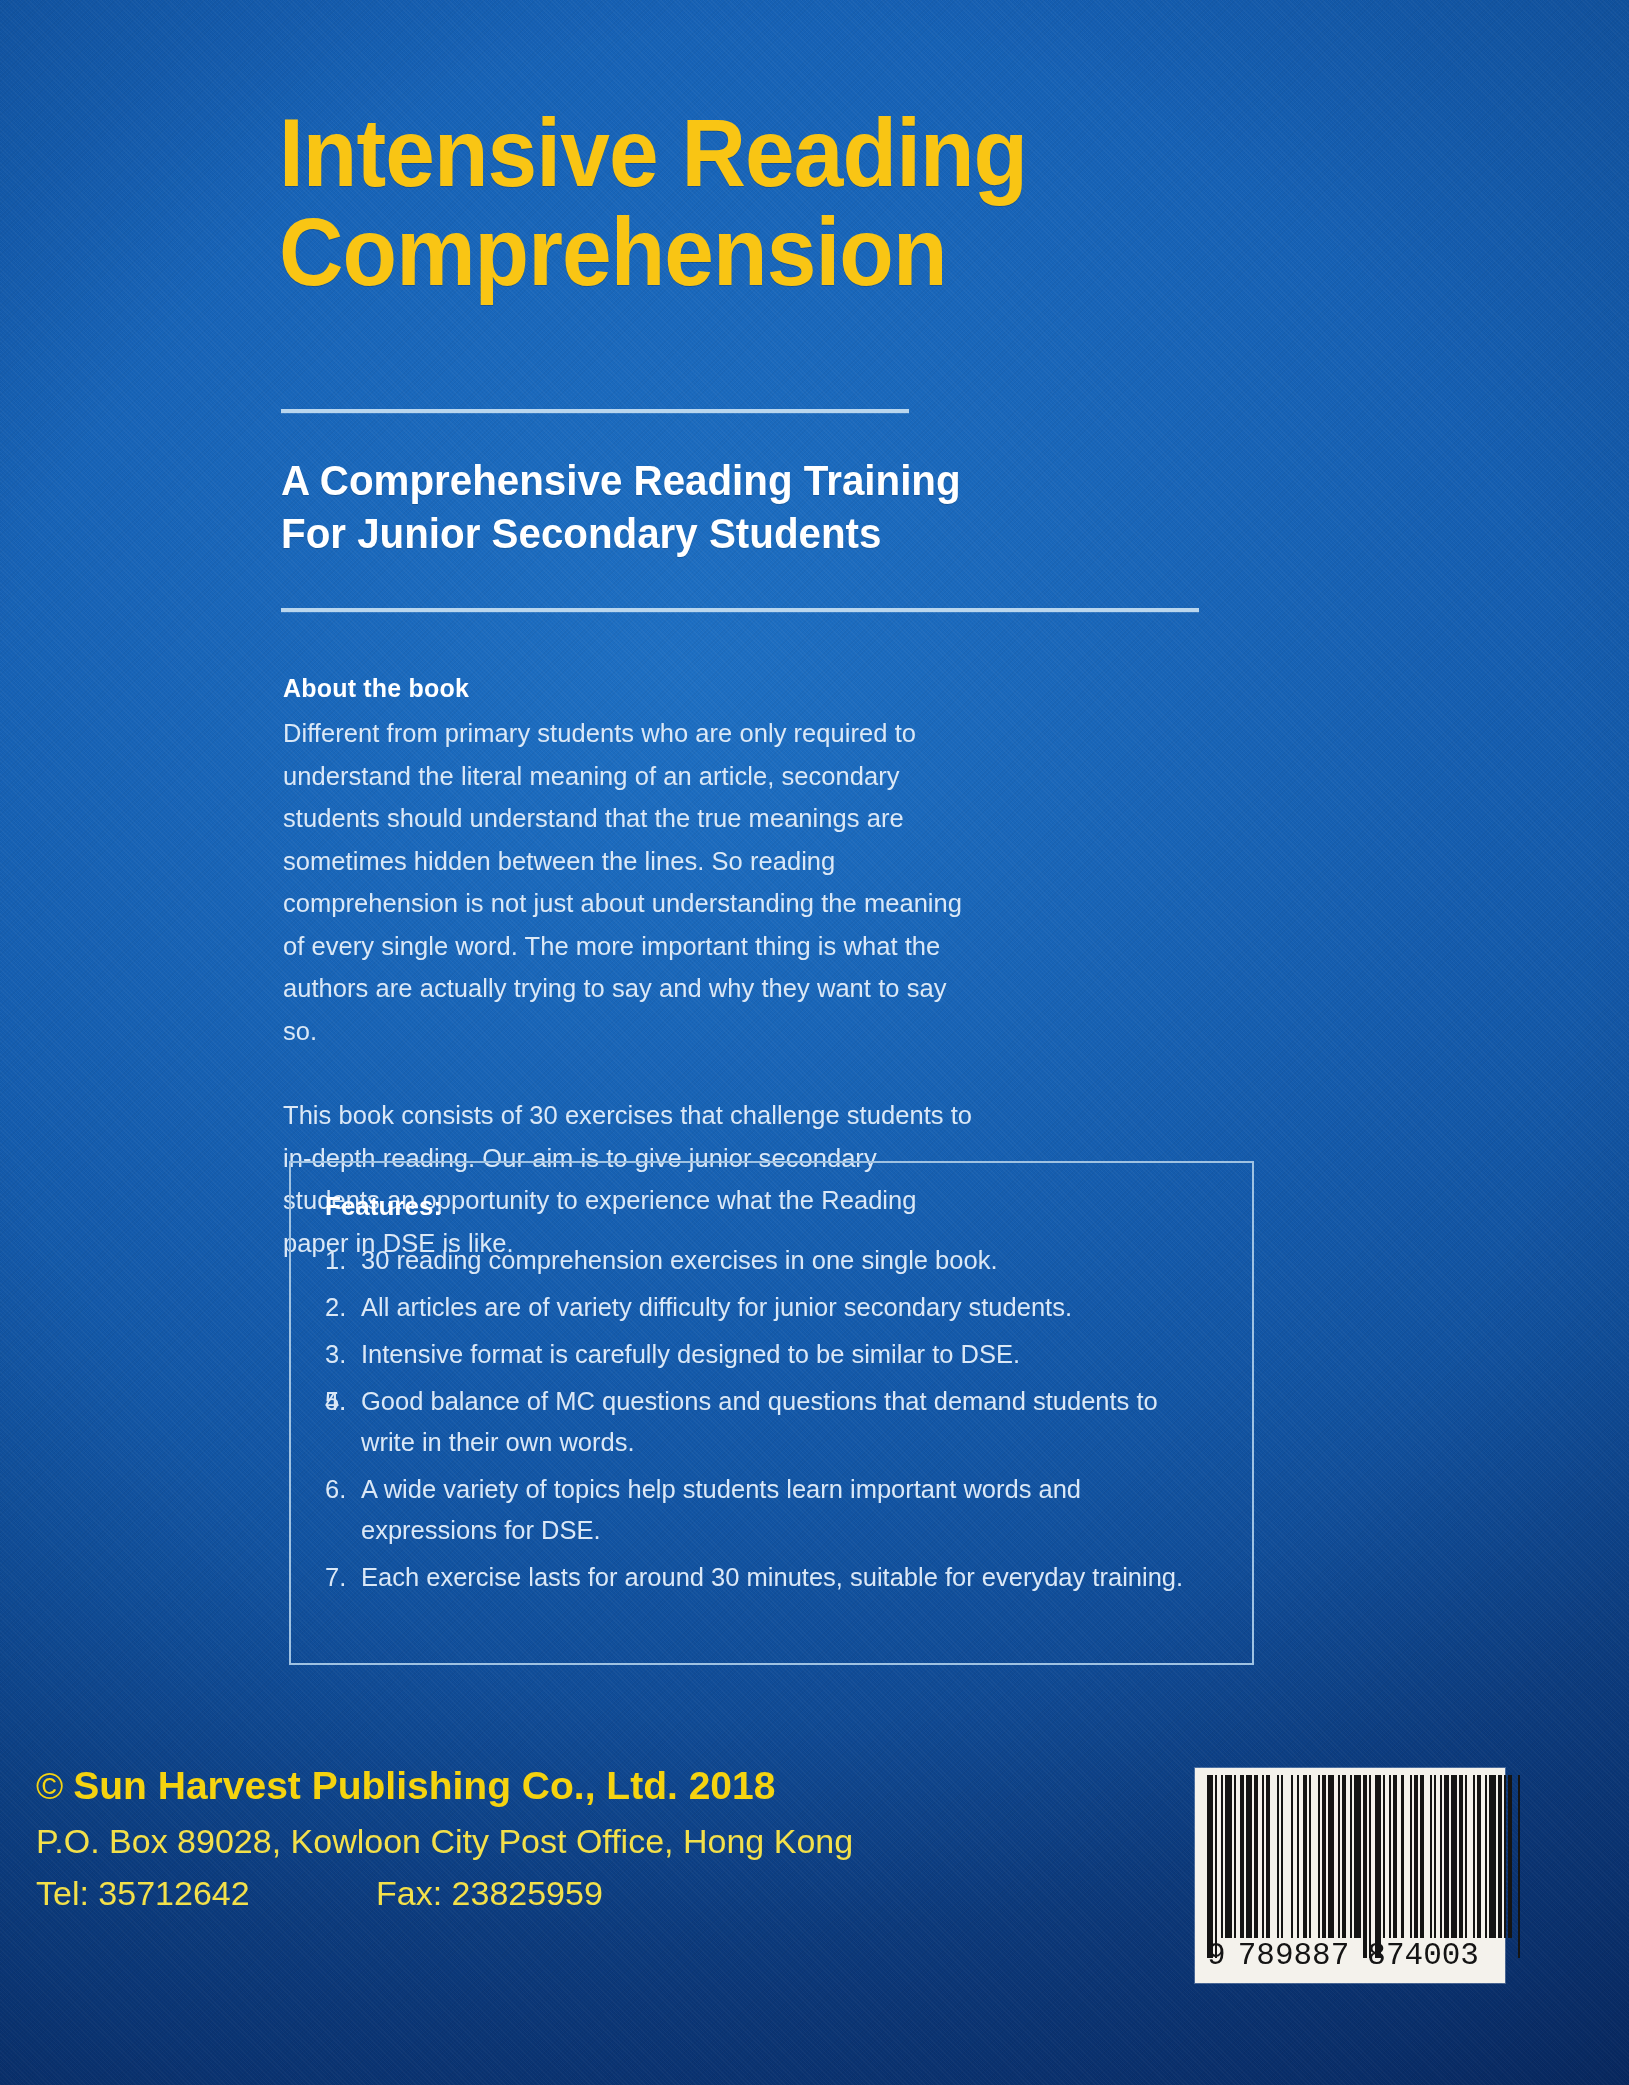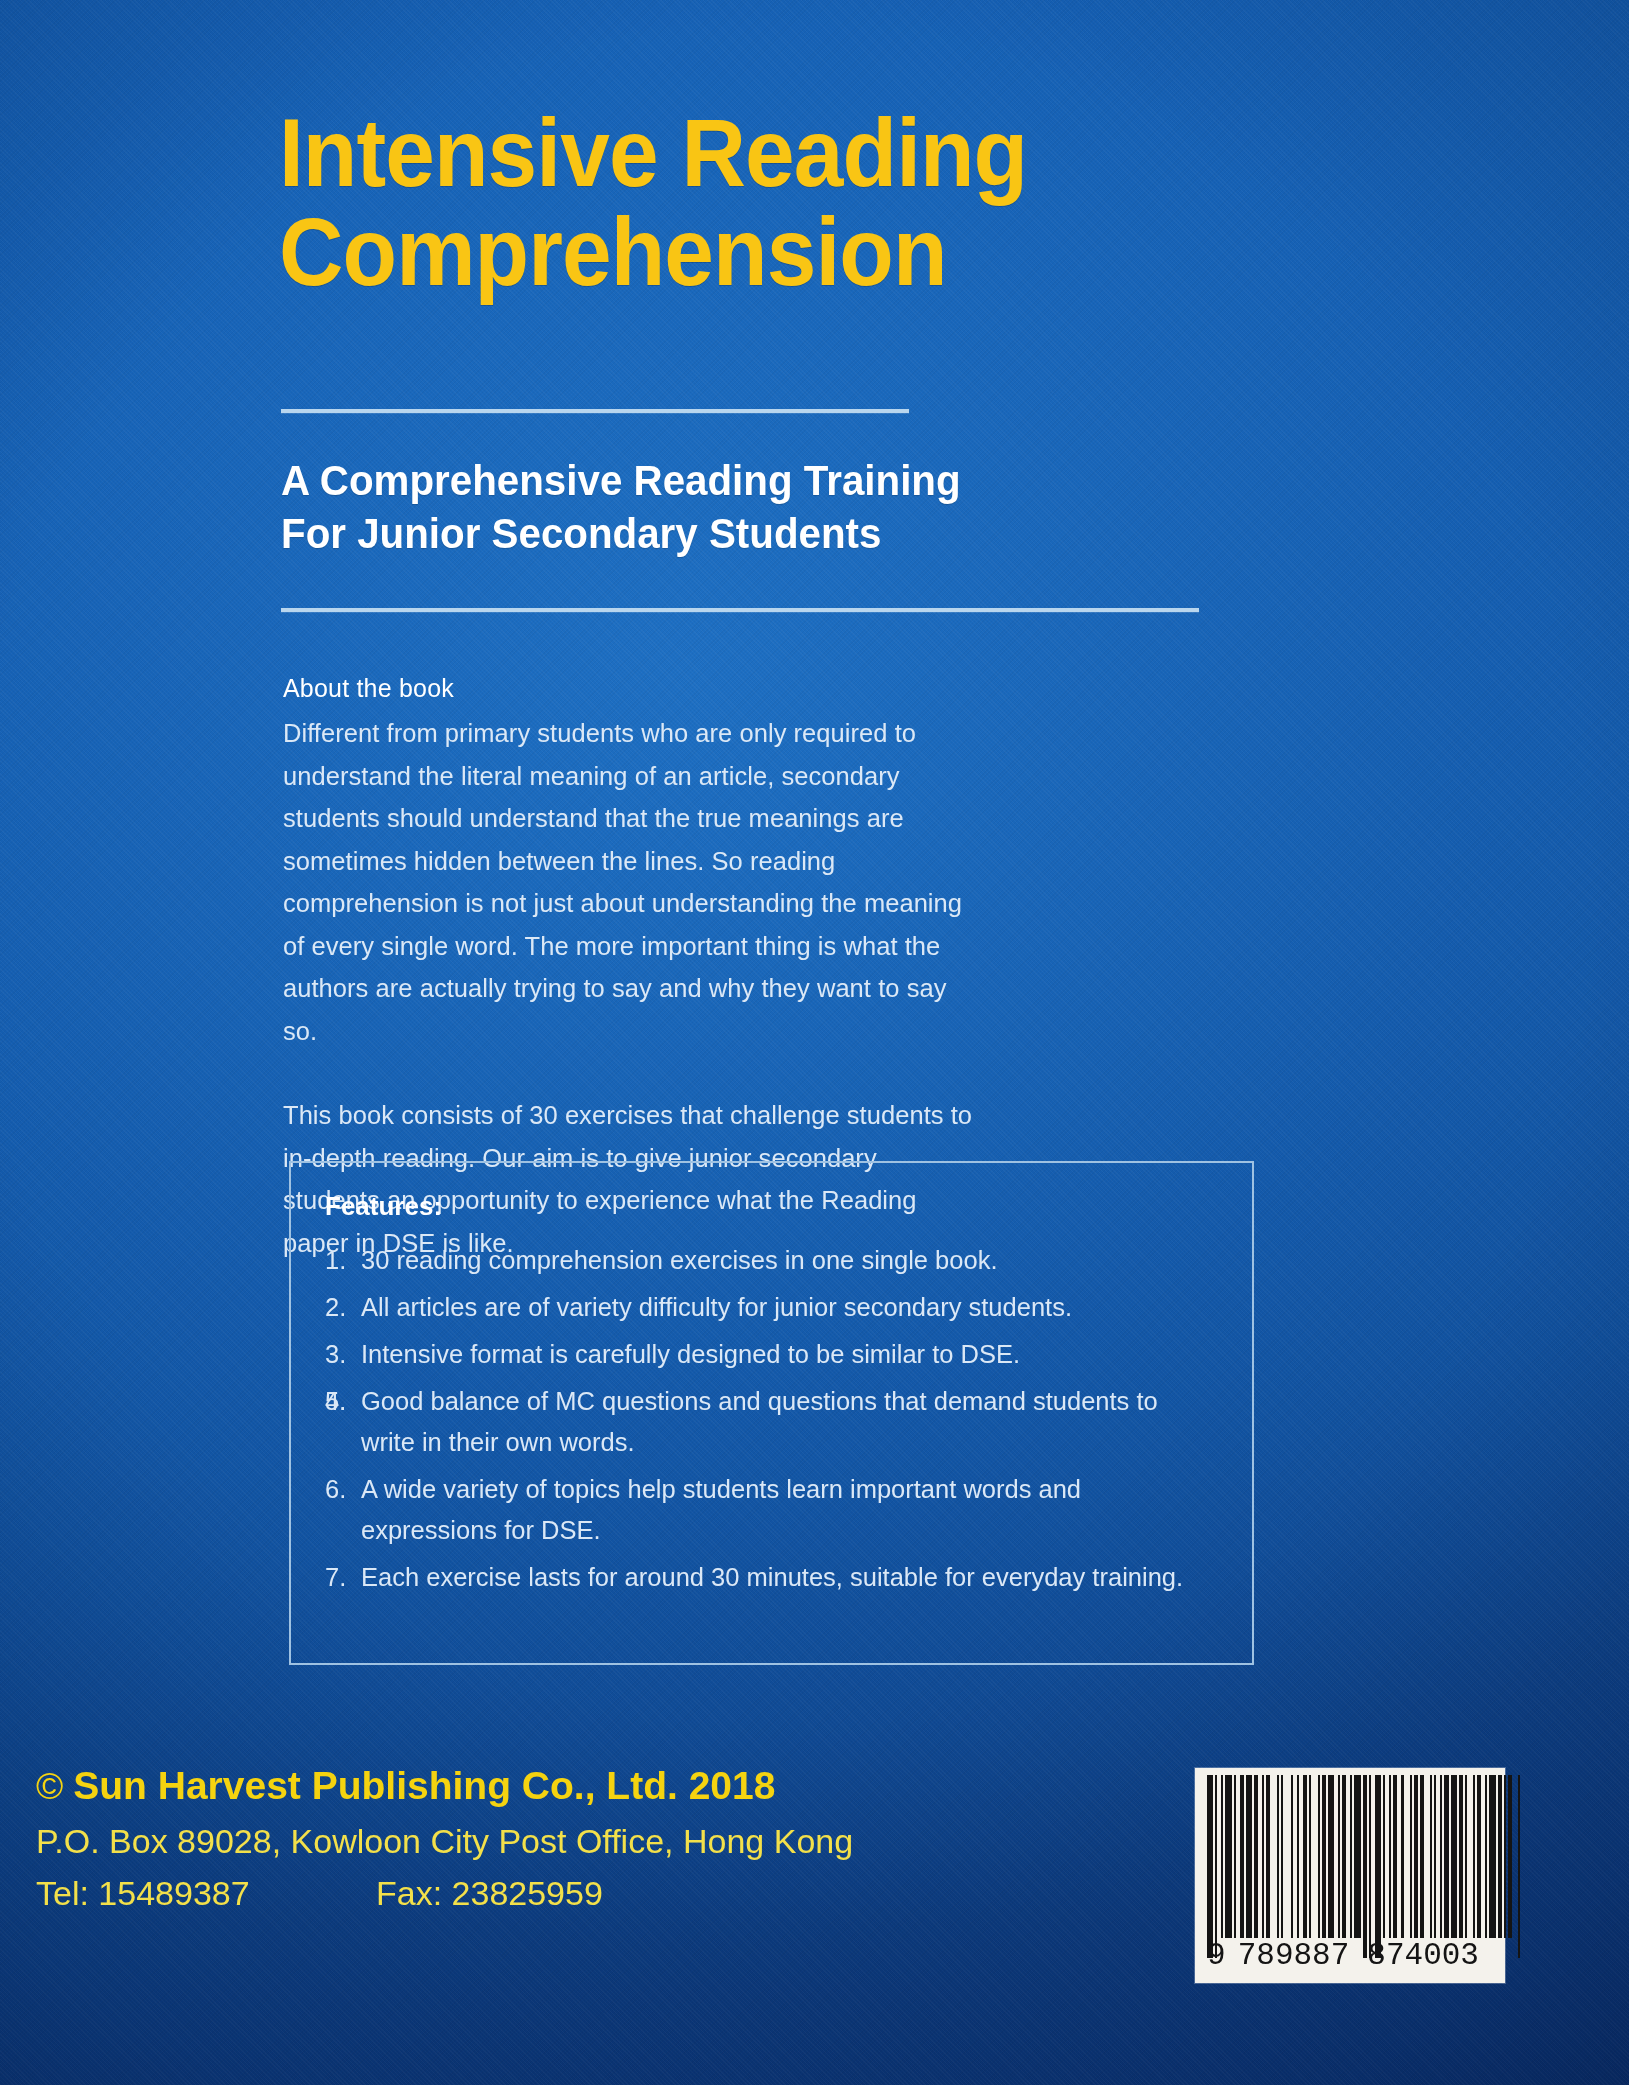--- a/index.html
+++ b/index.html
@@ -144,21 +144,21 @@
   .about {
     position: absolute;
     left: 283px;
     top: 673px;
     width: 694px;
     z-index: 6;
   }
   .about-heading {
     color: #ffffff;
     font-family: "Liberation Sans Narrow", "Liberation Sans", sans-serif;
-    font-weight: normal;
+    font-weight: bold;
     font-size: 25px;
     line-height: 1.2;
     margin-bottom: 9px;
     letter-spacing: 0.2px;
   }
   .about-para {
     color: #dbe8f6;
     font-family: "Liberation Sans Narrow", "Liberation Sans", sans-serif;
     font-weight: normal;
     font-size: 25.5px;
@@ -335,21 +335,21 @@
         </ul>
       </div>
     </div>
 
     <div class="footer">
       <div class="footer-copyright">
         <span class="cmark">©</span><span>Sun Harvest Publishing Co., Ltd. 2018</span>
       </div>
       <div class="footer-address">P.O. Box 89028, Kowloon City Post Office, Hong Kong</div>
       <div class="footer-contact">
-        <span class="tel">Tel: 15489387</span>
+        <span class="tel">Tel: 35712642</span>
         <span class="fax">Fax: 23825959</span>
       </div>
     </div>
 
     <div class="barcode">
       <div class="barcode-bars" id="barcode-bars">
           <i style="width: 6.15px; flex: 0 0 auto; background: rgb(20, 20, 20); height: 183px; display: block;"></i>
           <b style="width: 2.05px; flex: 0 0 auto; background: transparent; display: block; height: 1px;"></b>
           <i style="width: 2.05px; flex: 0 0 auto; background: rgb(20, 20, 20); height: 183px; display: block;"></i>
           <b style="width: 4.1px; flex: 0 0 auto; background: transparent; display: block; height: 1px;"></b>

